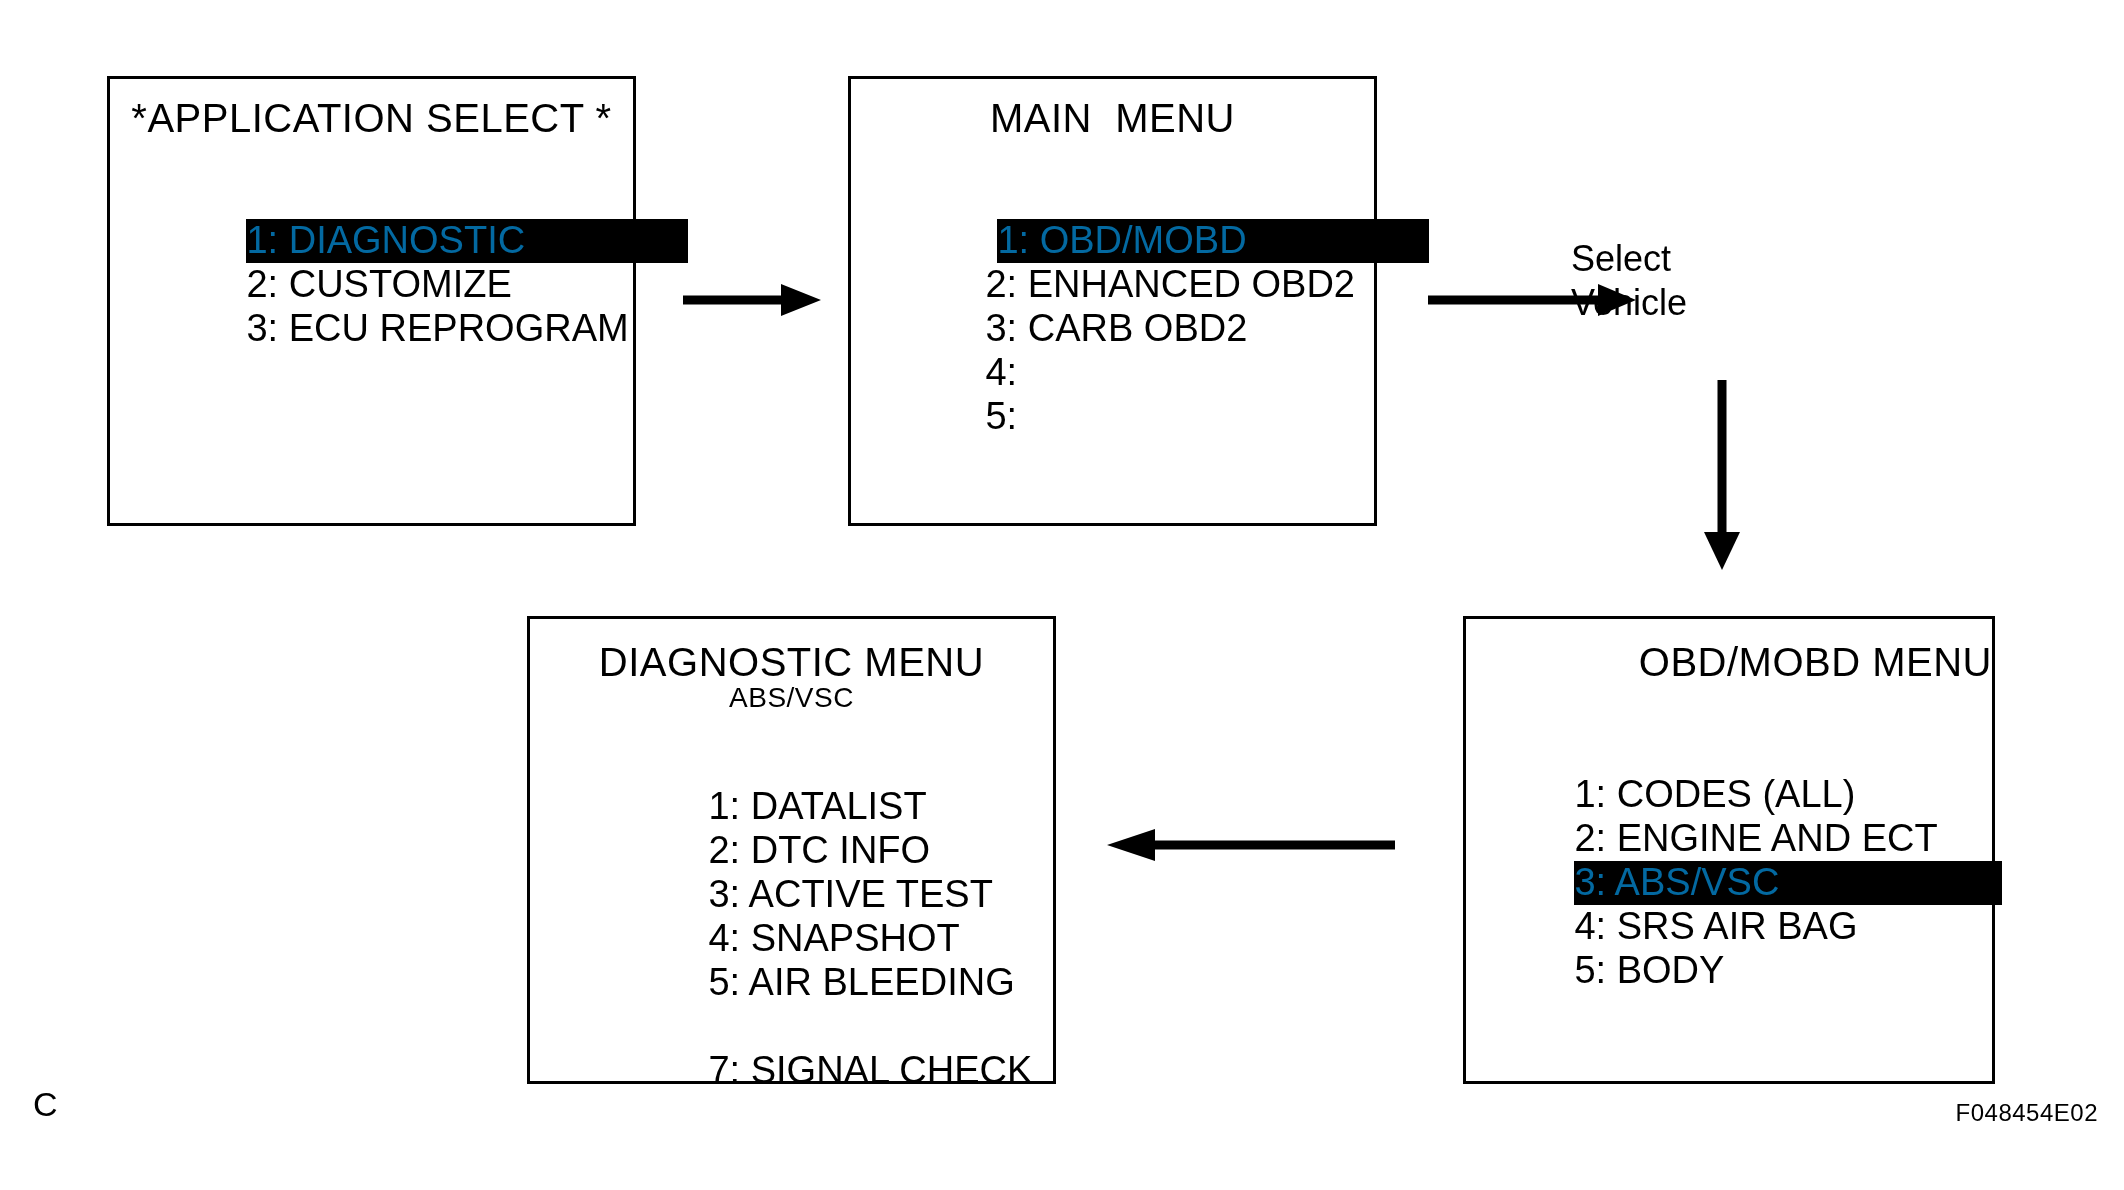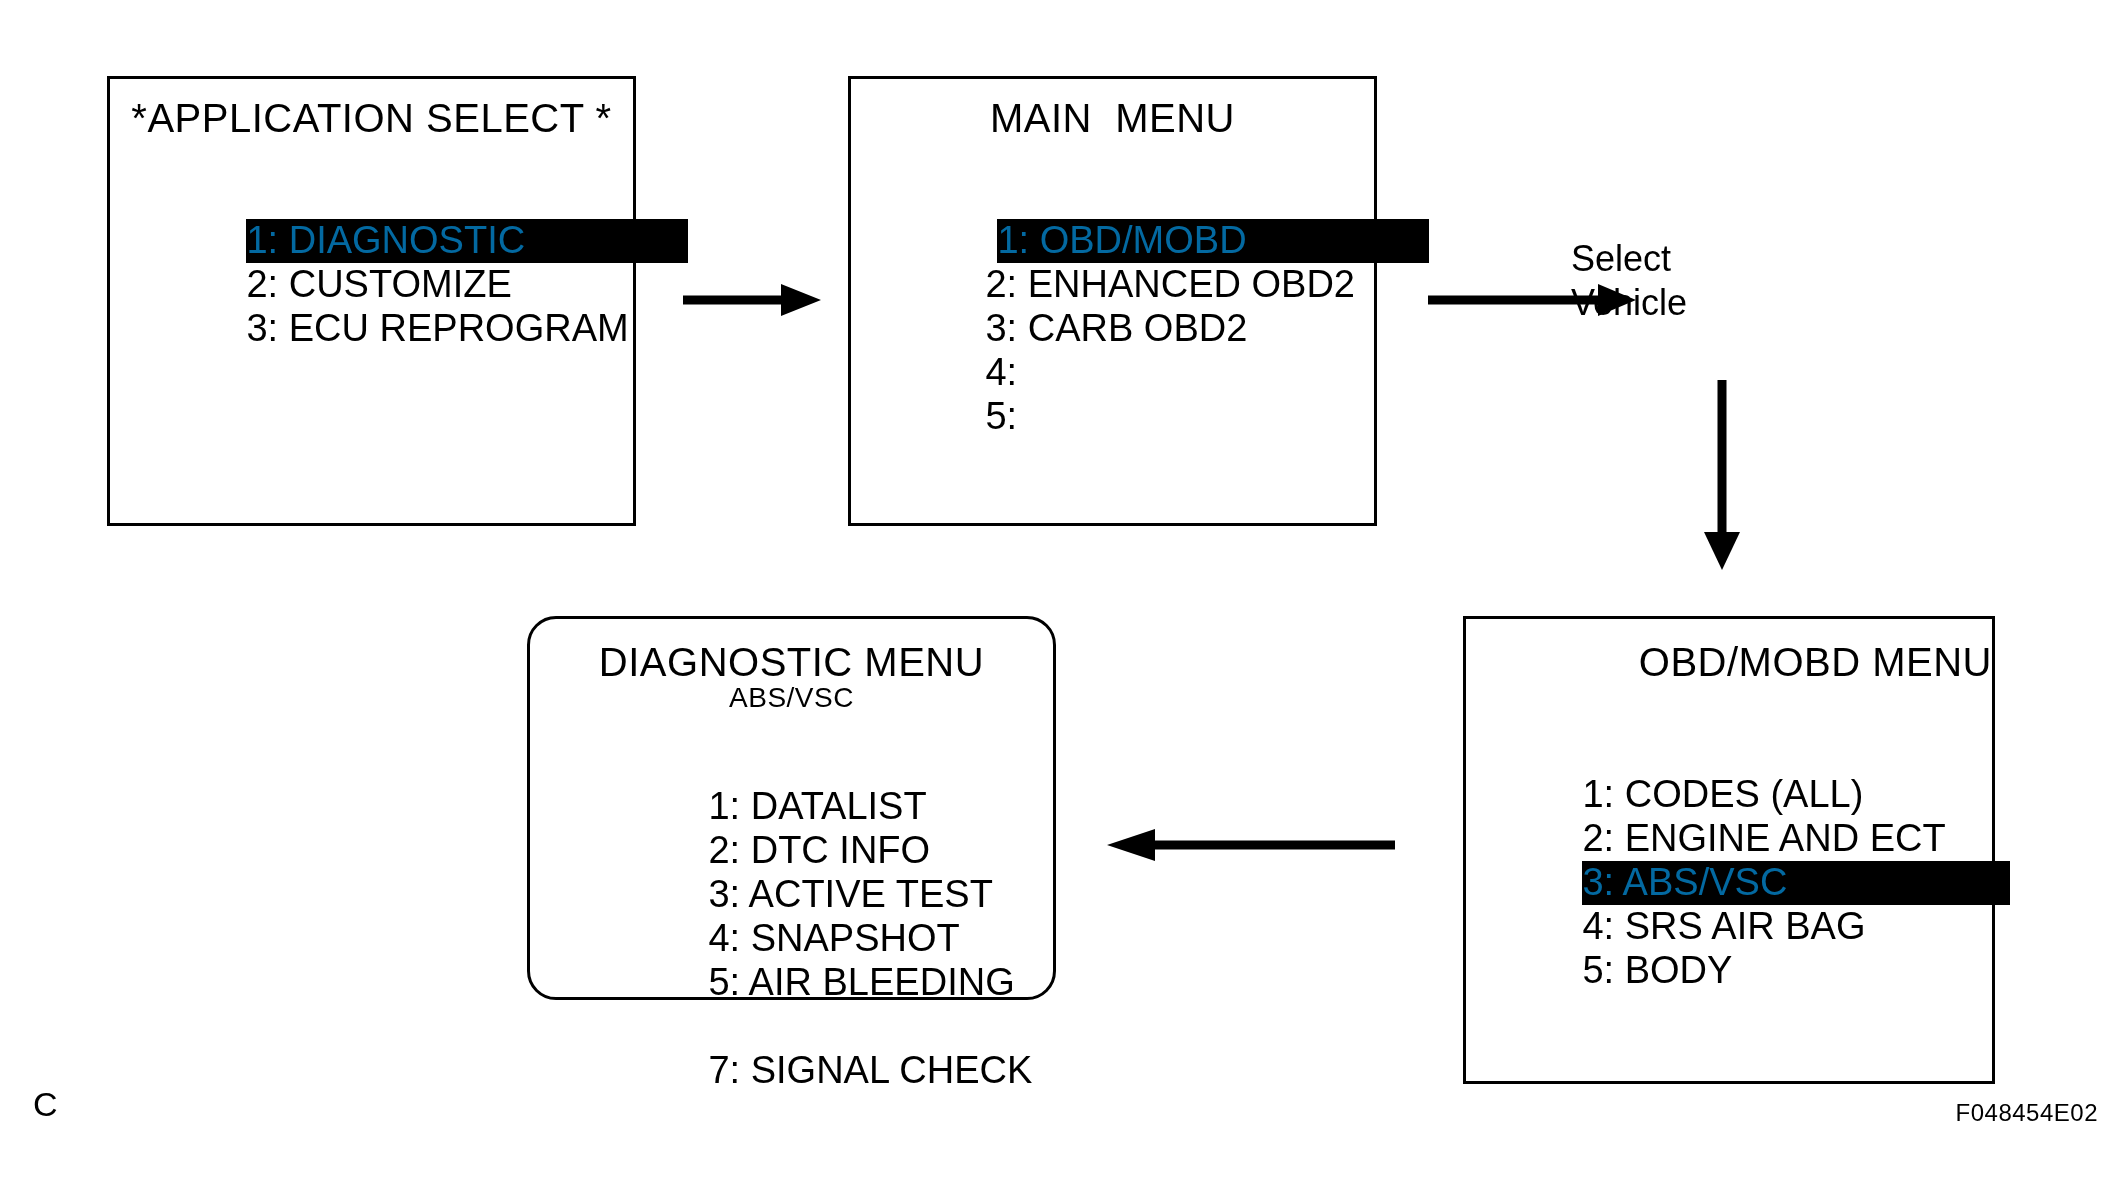--- a/index.html
+++ b/index.html
@@ -84,25 +84,25 @@
     left: 848px; top: 76px; width: 529px; height: 450px;
   }
   #panel-main-menu .screen-title { margin-top: 18px; }
   #panel-main-menu .menu-list { margin-top: 38px; padding-left: 50px; }
   #panel-main-menu .menu-row .hl { width: 432px; margin-left: 12px; }
 
   #panel-obd-menu {
     left: 1463px; top: 616px; width: 532px; height: 468px;
   }
   #panel-obd-menu .screen-title { margin-top: 22px; text-align: right; }
-  #panel-obd-menu .menu-list { margin-top: 48px; padding-left: 32px; }
+  #panel-obd-menu .menu-list { margin-top: 48px; padding-left: 24px; }
   #panel-obd-menu .menu-row .hl { width: 428px; }
 
   #panel-diag-menu {
-    left: 527px; top: 616px; width: 529px; height: 384px; border-radius: 29px;
+    left: 527px; top: 616px; width: 529px; height: 468px;
   }
   #panel-diag-menu .screen-title { margin-top: 22px; }
   #panel-diag-menu .screen-subtitle { margin-top: 0px; }
   #panel-diag-menu .menu-list { margin-top: 30px; padding-left: 94px; }
 
   
   .arrow { position: absolute; }
   .arrow svg { display: block; }
 
   #arrow-app-to-main  { left: 683px; top: 280px; }

